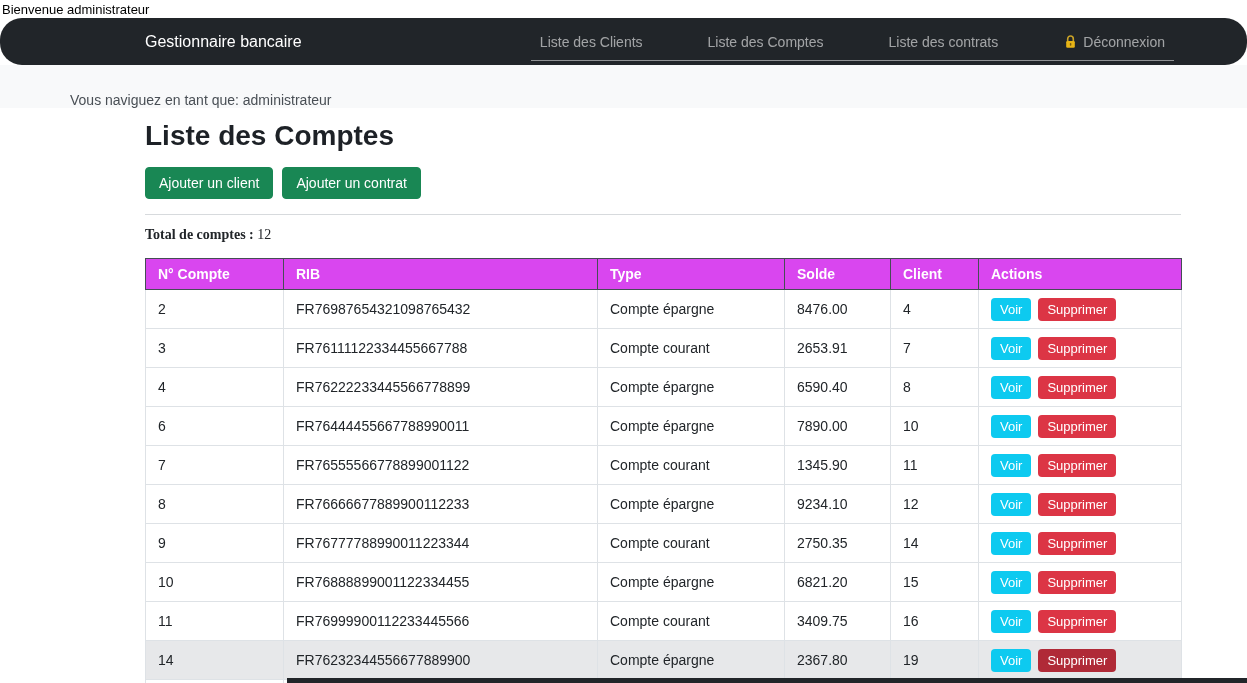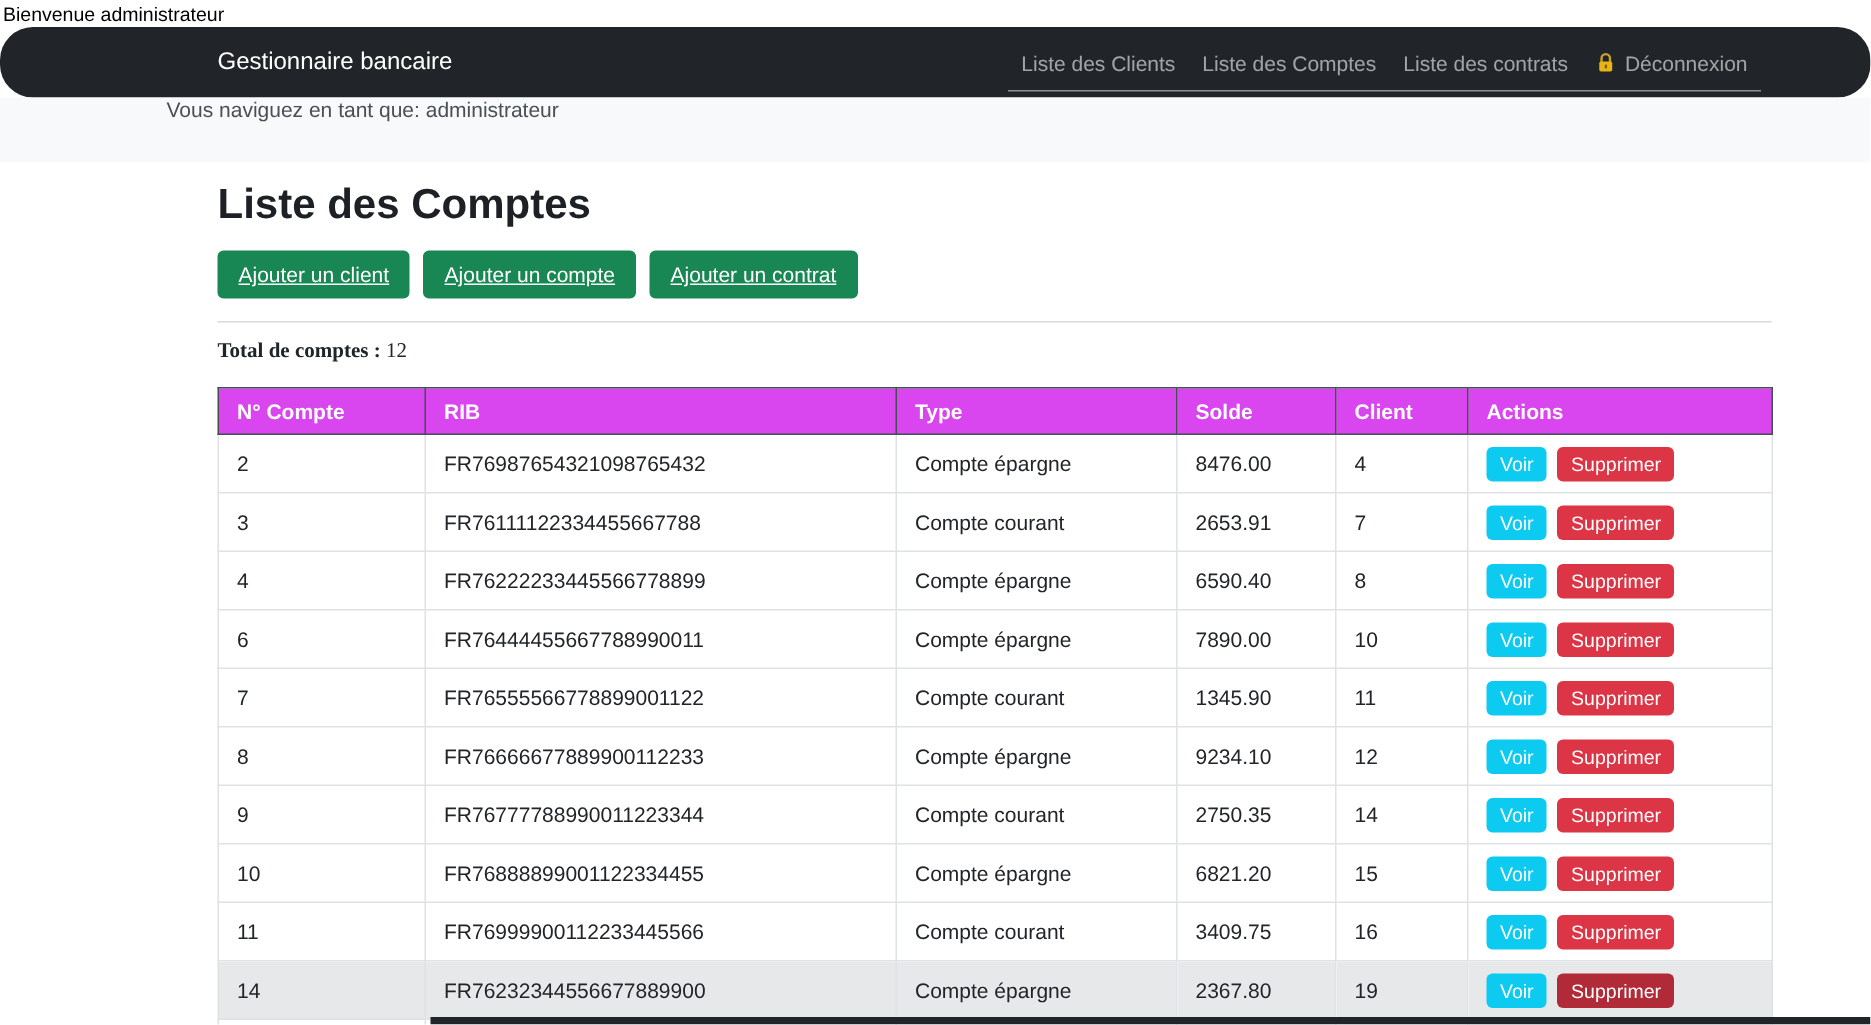--- a/index.html
+++ b/index.html
@@ -14,44 +14,44 @@
   .welcome { font-size: 13px; padding: 2px 2px 3px 2px; height: 18px; color: #000; }
 
   
   .navbar { background: #212529; height: 47px; border-radius: 22px; }
   .navbar-inner { display: flex; align-items: center; height: 100%; padding: 0 73px 0 145px; }
   .brand { color: #ffffff; font-size: 16px; text-decoration: none; cursor: pointer; white-space: nowrap; }
   .nav-links {
     list-style: none; display: flex; align-items: center;
     margin: 0 0 0 auto; padding: 11px 0 10px 0;
     border-bottom: 1px solid rgba(255,255,255,0.5);
+    gap: 47px;
   }
   .nav-links li { display: flex; }
   .nav-links a {
     color: rgba(255,255,255,0.58); font-size: 14px; text-decoration: none;
     padding: 0 9px; cursor: pointer; display: flex; align-items: center; gap: 5px; white-space: nowrap;
   }
   .lock-wrap { display: inline-flex; align-items: center; }
 
   
   .infobar {
-    background: #f8f9fa; height: 43px; display: flex; align-items: flex-start;
-    padding-left: 111px; font-size: 14px; color: #494f55;
+    background: #f8f9fa; height: 43px; display: flex; align-items: flex-end;
+    padding-left: 70px; font-size: 14px; color: #494f55;
   }
 
   
   .container { margin-left: 145px; width: 1036px; }
   .page-title { font-size: 28px; font-weight: 600; margin: 12px 0 15px 0; color: #1d2126; }
 
   .btn-row { display: flex; gap: 9px; margin: 0 0 15px 0; }
   .btn-success {
     background: #198754; border: 1px solid #198754; color: #fff;
     font-size: 14px; padding: 7px 13px; border-radius: 4px; cursor: pointer;
     font-family: inherit;
-    text-decoration: underline;
   }
 
   .divider { border: none; border-top: 1px solid #d7dadd; margin: 14px 0 12px 0; }
   .total { font-size: 14px; margin: 0 0 15px 0; font-family: Liberation Serif, serif; }
   .total b { font-weight: 700; }
 
   
   table.comptes { width: 100%; border-collapse: collapse; font-size: 14px; table-layout: fixed; }
   table.comptes th {
     background: #d946ef; color: #ffffff; text-align: left; font-weight: 700;
@@ -111,21 +111,20 @@
 
 <div class="infobar">
   <span>Vous naviguez en tant que: administrateur</span>
 </div>
 
 <main class="container">
   <h1 class="page-title">Liste des Comptes</h1>
 
   <div class="btn-row">
     <button class="btn-success">Ajouter un client</button>
-    <button class="btn-success">Ajouter un compte</button>
     <button class="btn-success">Ajouter un contrat</button>
   </div>
 
   <hr class="divider">
 
   <p class="total">
     <b>Total de comptes :</b>
     <span>12</span>
   </p>
 

